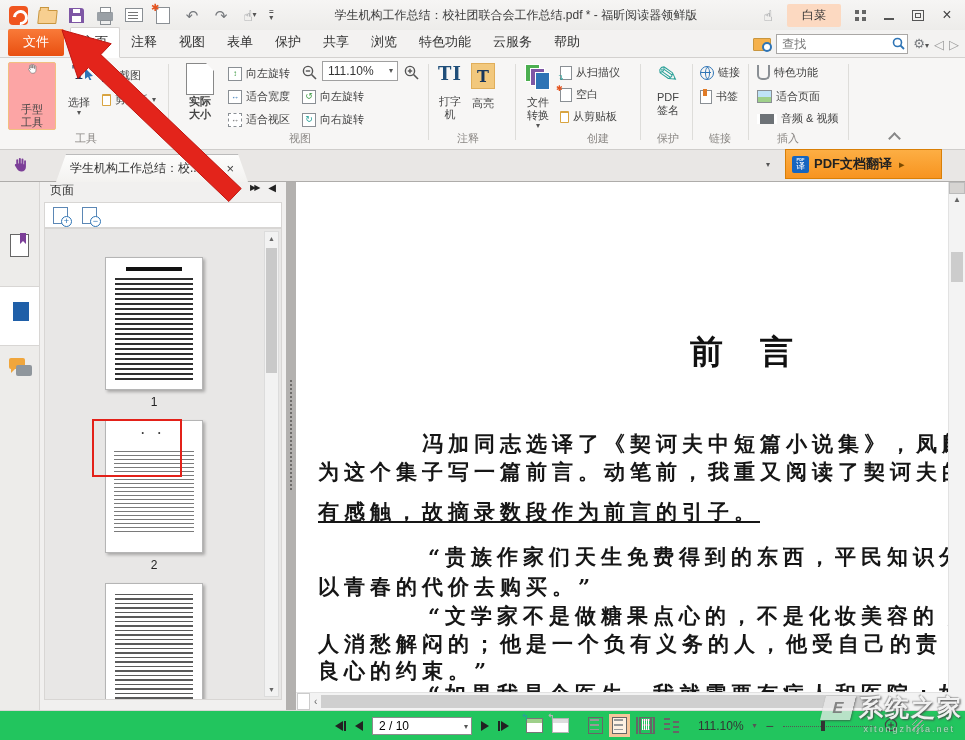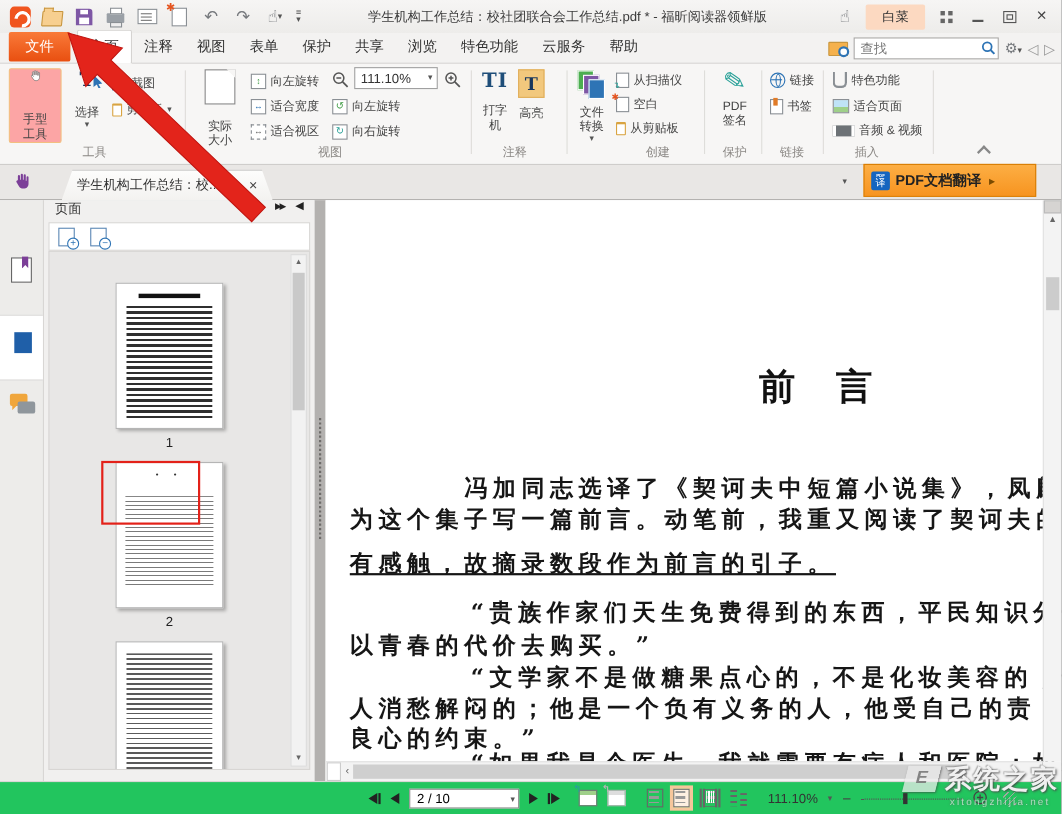--- a/index.html
+++ b/index.html
@@ -307,21 +307,21 @@
     <div class="smallbtn" style="left:102px;top:34px;">
       <span class="ic-clip"></span>
       <span>剪贴板</span>
       <span class="dd">▾</span>
     </div>
     <div class="rlabel" style="left:46px;width:80px;">工具</div>
     <div class="rdiv" style="left:168px;"></div>
 
     <div class="bigbtn" style="left:178px;top:5px;width:44px;">
       <span class="ic-page-big"></span>
-      <span style="margin-top:14px;width:26px;">实际大小</span>
+      <span style="margin-top:0;width:26px;font-weight:bold;">实际大小</span>
     </div>
     <div class="smallbtn" style="left:228px;top:8px;">
       <span class="fit-ic">↕</span>
       <span>向左旋转</span>
     </div>
     <div class="smallbtn" style="left:228px;top:31px;">
       <span class="fit-ic" style="color:#2e74b5">↔</span>
       <span>适合宽度</span>
     </div>
     <div class="smallbtn" style="left:228px;top:54px;">

